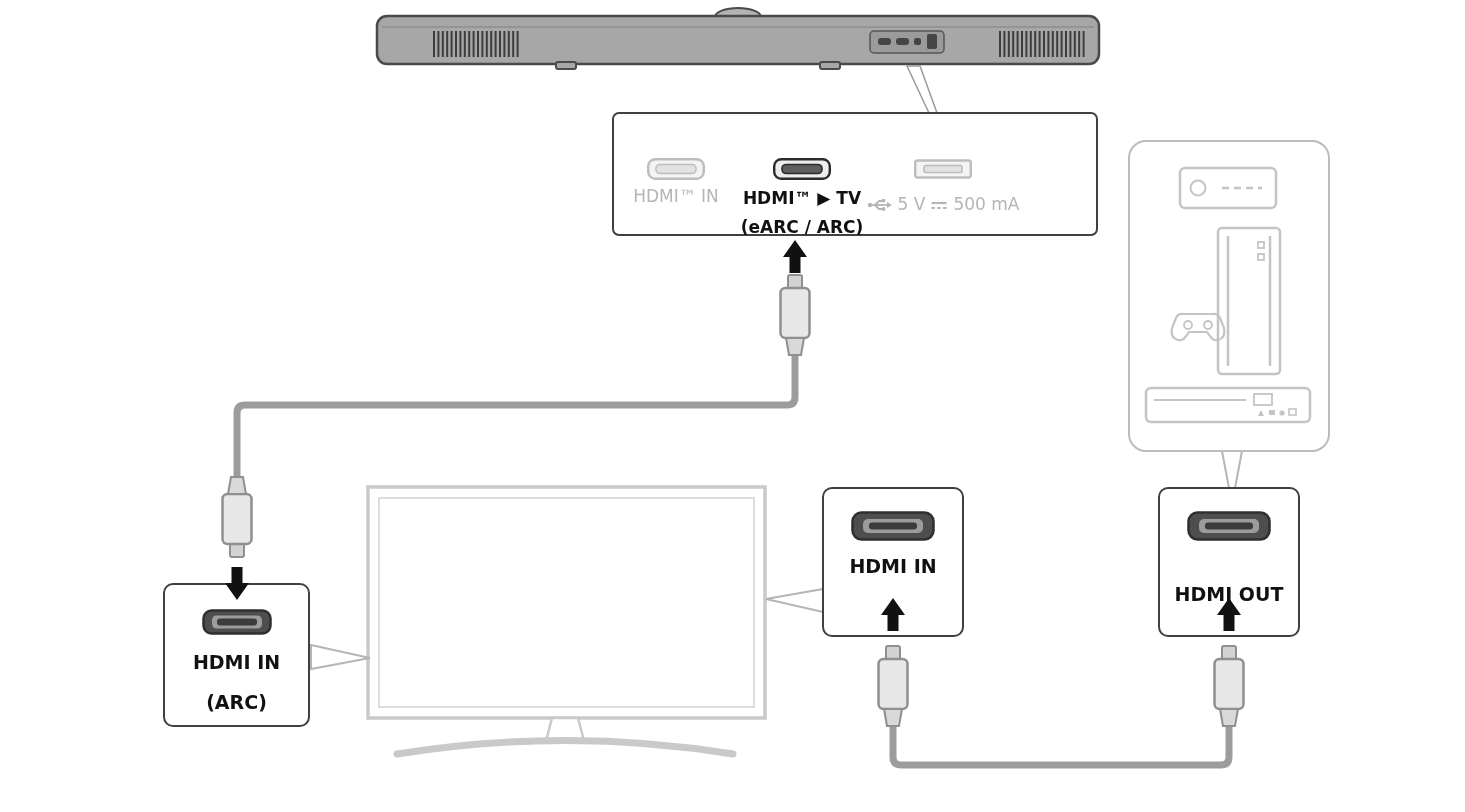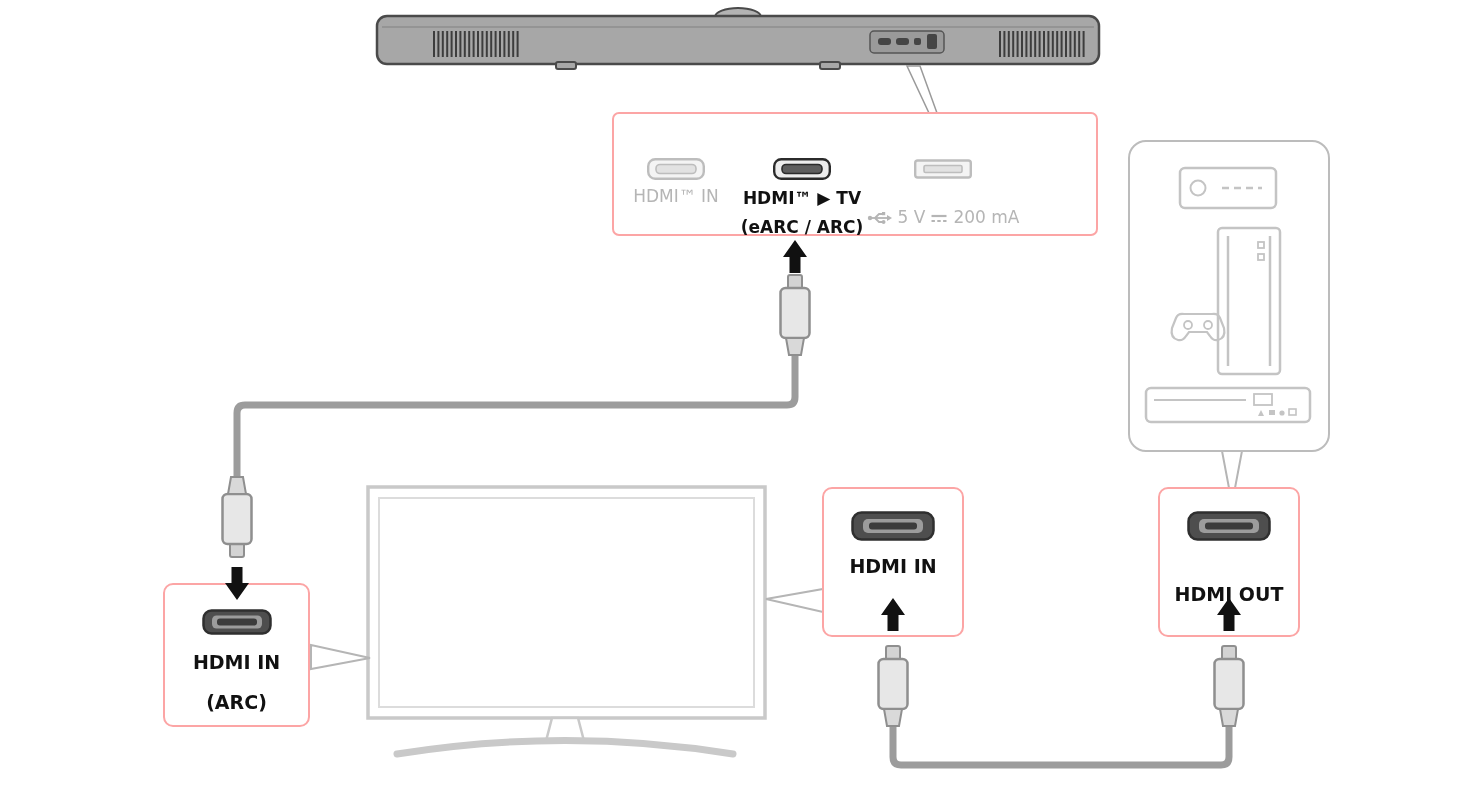--- a/index.html
+++ b/index.html
@@ -3,27 +3,27 @@
 <meta charset="utf-8">
 <style>
   html,body{margin:0;padding:0;background:#ffffff;}
   .canvas{
     position:relative;width:1465px;height:812px;background:#ffffff;overflow:hidden;
     font-family:"DejaVu Sans","Liberation Sans",sans-serif;
   }
   svg.scene,svg.overlay{position:absolute;left:0;top:0;}
   svg.scene{z-index:1;}
   svg.overlay{z-index:4;pointer-events:none;}
-  .panel{position:absolute;background:#fff;border:2px solid #fca5a5;box-sizing:border-box;z-index:2;}
+  .panel{position:absolute;background:#fff;border:2px solid #404040;box-sizing:border-box;z-index:2;}
   .ports-panel{left:612px;top:112px;width:486px;height:124px;border-radius:7px;}
   .port-group{position:absolute;top:12px;display:flex;flex-direction:column;align-items:center;}
   .icon-slot{height:54px;display:flex;align-items:flex-end;justify-content:center;}
   .port-label{font-size:17px;line-height:21px;color:#b5b5b5;text-align:center;margin-top:6px;white-space:nowrap;}
   .active-label{color:#111;font-weight:bold;margin-top:8px;}
-  .usb-line{display:flex;align-items:center;gap:5px;margin-top:27px;}
+  .usb-line{display:flex;align-items:center;gap:5px;margin-top:14px;}
   .devices-panel{left:1128px;top:140px;width:202px;height:312px;border:2.5px solid #bcbcbc;border-radius:18px;}
   .arc-panel{left:163px;top:583px;width:147px;height:144px;border-radius:10px;
     display:flex;flex-direction:column;align-items:center;padding-top:24px;}
   .io-panel{width:142px;height:150px;border-radius:10px;display:flex;flex-direction:column;align-items:center;padding-top:22px;}
   .hdmi-in-panel{left:822px;top:487px;}
   .hdmi-out-panel{left:1158px;top:487px;gap:28px;}
   .big-label{font-size:19px;font-weight:bold;color:#111;text-align:left;line-height:1.25;margin-top:14px;white-space:nowrap;}
   .arc-label{margin-top:16px;}
 </style>
 </head>
@@ -148,21 +148,21 @@
           <circle cx="3" cy="8" r="2.2" fill="#b5b5b5"></circle>
           <rect x="15" y="2" width="3.2" height="3.2" fill="#b5b5b5"></rect>
           <circle cx="16.6" cy="12" r="1.9" fill="#b5b5b5"></circle>
           <path d="M20,5 L25,8 L20,11 Z" fill="#b5b5b5"></path>
         </svg>
         <span>5 V</span>
         <svg width="18" height="14" viewBox="0 0 18 14">
           <line x1="1.5" y1="5" x2="16.5" y2="5" stroke="#b5b5b5" stroke-width="2.2"></line>
           <line x1="1.5" y1="10" x2="16.5" y2="10" stroke="#b5b5b5" stroke-width="2.2" stroke-dasharray="3.4 2.4"></line>
         </svg>
-        <span>200 mA</span>
+        <span>500 mA</span>
       </div>
     </div>
 
   </div>
 
   <div class="panel devices-panel">
     <svg width="197" height="307" viewBox="0 0 197 307">
       <g fill="none" stroke="#c4c4c4" stroke-width="2.5">
         <rect x="50" y="26" width="96" height="40" rx="5"></rect>
         <circle cx="68" cy="46" r="7.5" stroke-width="2"></circle>

